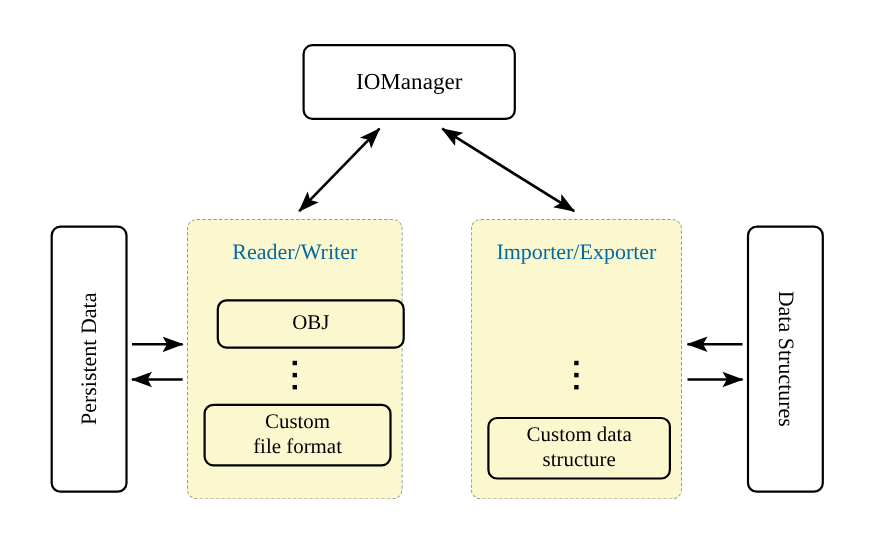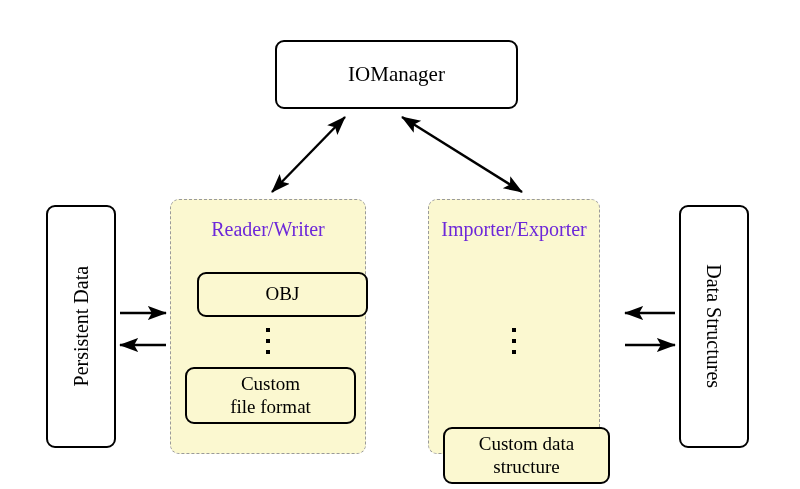--- a/index.html
+++ b/index.html
@@ -31,21 +31,21 @@
     align-items: center;
     justify-content: center;
     text-align: center;
     color: #000000;
     line-height: 1.12;
   }
   
   #io-manager {
     left: 275px;
     top: 40px;
-    width: 243px;
+    width: 194px;
     height: 69px;
     border: 2.4px solid #000000;
     border-radius: 9px;
     background: #ffffff;
     font-size: 21px;
   }
   
   .side-box {
     border: 2.4px solid #000000;
     border-radius: 9px;
@@ -83,31 +83,31 @@
   }
   #reader-writer-panel {
     left: 170px;
     top: 199px;
     width: 196px;
     height: 255px;
   }
   #importer-exporter-panel {
     left: 428px;
     top: 199px;
-    width: 172px;
+    width: 192px;
     height: 255px;
   }
   .panel-title {
     position: absolute;
     left: 0;
     right: 0;
     top: 18px;
     text-align: center;
     font-size: 20px;
-    color: #6d28d9;
+    color: #0369a1;
     white-space: nowrap;
   }
   
   .inner-box {
     position: absolute;
     box-sizing: border-box;
     border: 2.4px solid #000000;
     border-radius: 9px;
     background: #fbf8d0;
     display: flex;
@@ -135,21 +135,20 @@
     left: 14px;
     top: 72px;
     width: 167px;
     height: 45px;
   }
   #custom-data-structure-box {
     left: 14px;
     top: 179px;
     width: 167px;
     height: 57px;
-    margin-top: 48px;
   }
   
   .vdots {
     position: absolute;
     left: 0;
     right: 0;
     top: 128px;
     display: flex;
     flex-direction: column;
     align-items: center;

